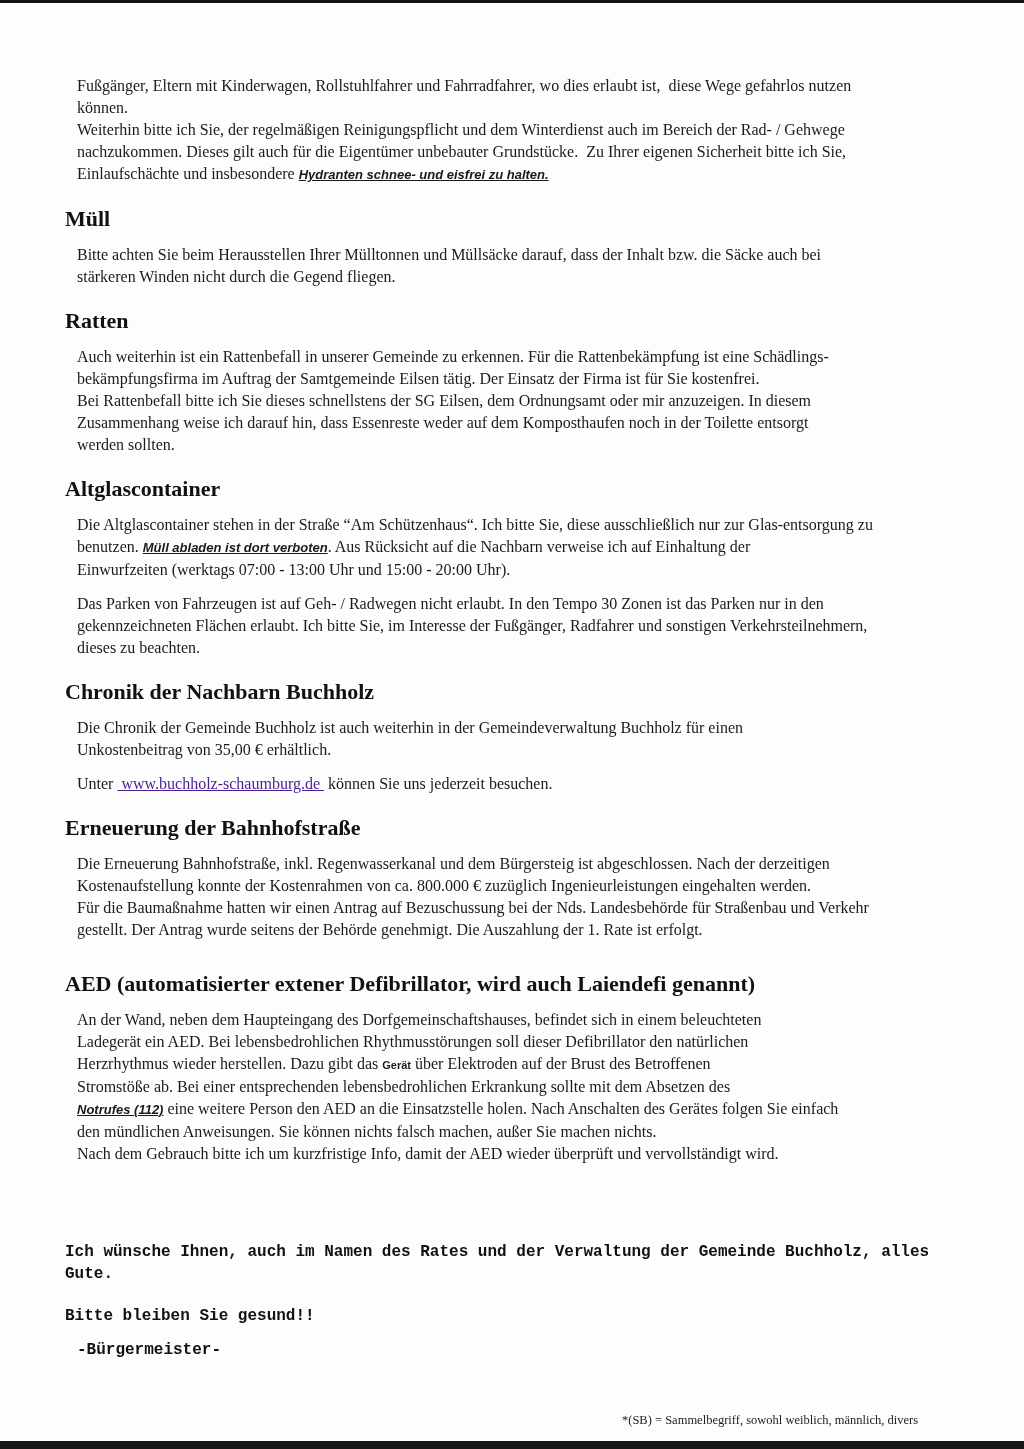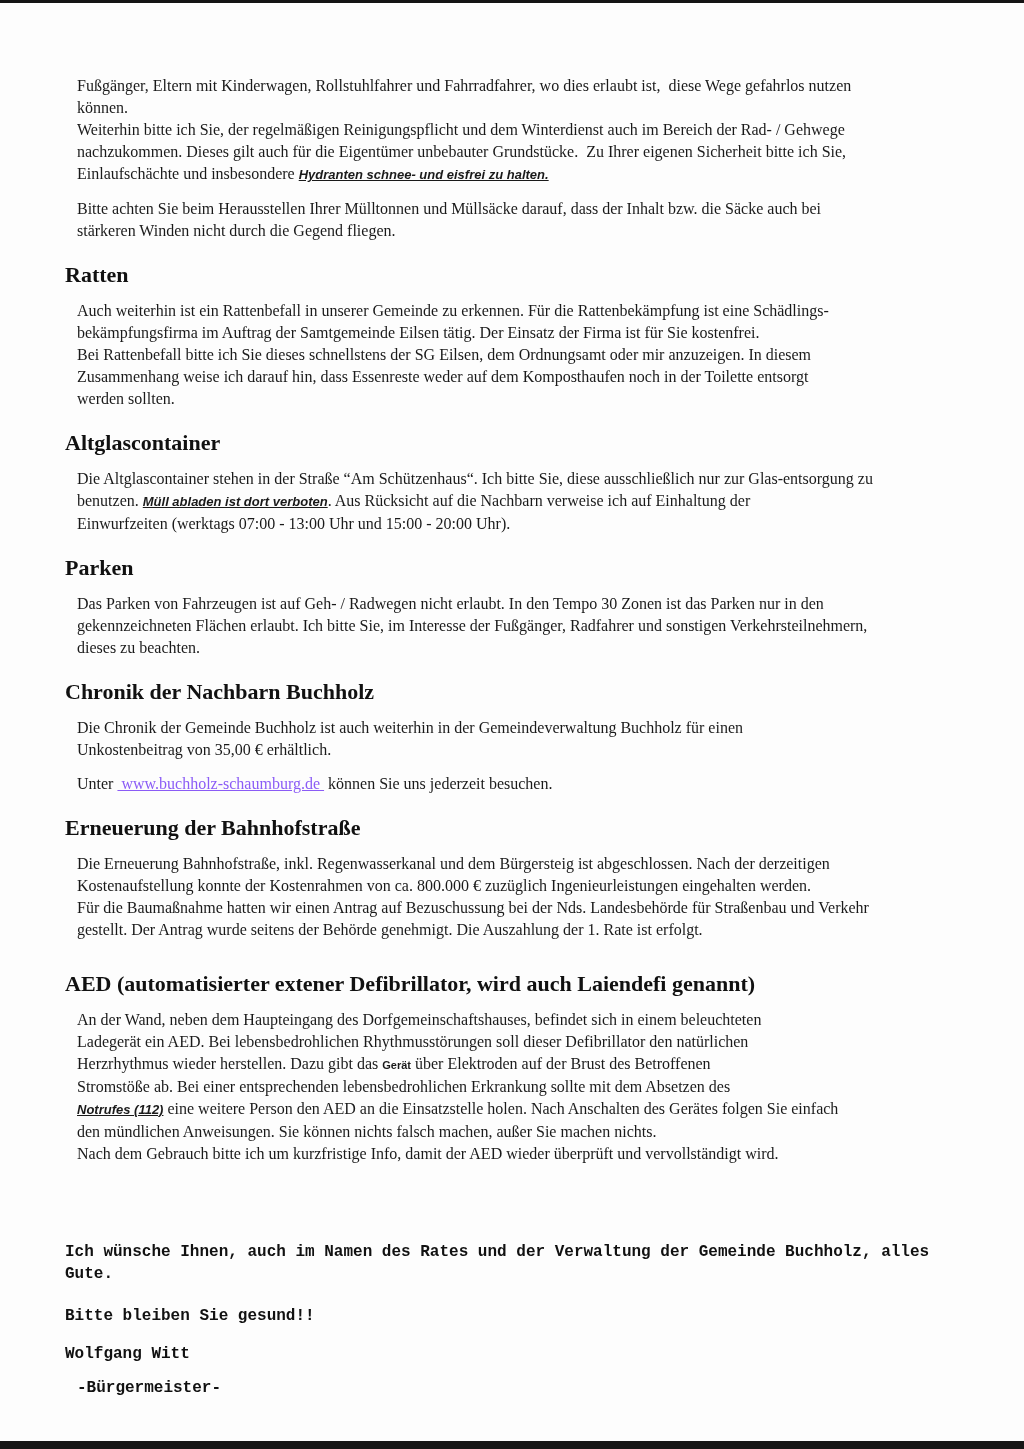--- a/index.html
+++ b/index.html
@@ -46,21 +46,21 @@
     font-style: italic;
     text-decoration: underline;
     font-size: 13px;
   }
   .b {
     font-family: "Liberation Sans", sans-serif;
     font-weight: bold;
     font-size: 11px;
   }
   a.link {
-    color: #8b5cf6;
+    color: #4c1d95;
     text-decoration: underline;
     cursor: pointer;
   }
   .closing {
     font-family: Liberation Mono, monospace;
     font-weight: bold;
     font-size: 16px;
     line-height: 22px;
     color: #111;
     margin-top: 76px;
@@ -83,33 +83,33 @@
 
 <div class="page">
 
   <p class="para"><span class="t">Fußgänger, Eltern mit Kinderwagen, Rollstuhlfahrer und Fahrradfahrer, wo dies erlaubt ist,  diese Wege gefahrlos nutzen
 können.
 Weiterhin bitte ich Sie, der regelmäßigen Reinigungspflicht und dem Winterdienst auch im Bereich der Rad- / Gehwege
 nachzukommen. Dieses gilt auch für die Eigentümer unbebauter Grundstücke.  Zu Ihrer eigenen Sicherheit bitte ich Sie,
 Einlaufschächte und insbesondere </span><span class="em">Hydranten schnee- und eisfrei zu halten.</span></p>
 
   <div>
+      <h2 class="section-heading">Müll</h2>
       <p class="para"><span class="t">Bitte achten Sie beim Herausstellen Ihrer Mülltonnen und Müllsäcke darauf, dass der Inhalt bzw. die Säcke auch bei
 stärkeren Winden nicht durch die Gegend fliegen.</span></p>
       <h2 class="section-heading">Ratten</h2>
       <p class="para"><span class="t">Auch weiterhin ist ein Rattenbefall in unserer Gemeinde zu erkennen. Für die Rattenbekämpfung ist eine Schädlings-
 bekämpfungsfirma im Auftrag der Samtgemeinde Eilsen tätig. Der Einsatz der Firma ist für Sie kostenfrei.
 Bei Rattenbefall bitte ich Sie dieses schnellstens der SG Eilsen, dem Ordnungsamt oder mir anzuzeigen. In diesem
 Zusammenhang weise ich darauf hin, dass Essenreste weder auf dem Komposthaufen noch in der Toilette entsorgt
 werden sollten.</span></p>
       <h2 class="section-heading">Altglascontainer</h2>
       <p class="para"><span class="t">Die Altglascontainer stehen in der Straße “Am Schützenhaus“. Ich bitte Sie, diese ausschließlich nur zur Glas-entsorgung zu
 benutzen. </span><span class="em">Müll abladen ist dort verboten</span><span class="t">. Aus Rücksicht auf die Nachbarn verweise ich auf Einhaltung der
 Einwurfzeiten (werktags 07:00 - 13:00 Uhr und 15:00 - 20:00 Uhr).</span></p>
-      <h2 class="section-heading">Parken</h2>
       <p class="para"><span class="t">Das Parken von Fahrzeugen ist auf Geh- / Radwegen nicht erlaubt. In den Tempo 30 Zonen ist das Parken nur in den
 gekennzeichneten Flächen erlaubt. Ich bitte Sie, im Interesse der Fußgänger, Radfahrer und sonstigen Verkehrsteilnehmern,
 dieses zu beachten.</span></p>
       <h2 class="section-heading">Chronik der Nachbarn Buchholz</h2>
       <p class="para"><span class="t">Die Chronik der Gemeinde Buchholz ist auch weiterhin in der Gemeindeverwaltung Buchholz für einen
 Unkostenbeitrag von 35,00 € erhältlich.</span></p>
       <p class="para"><span class="t">Unter </span><a class="link" href="#"> www.buchholz-schaumburg.de </a><span class="t"> können Sie uns jederzeit besuchen.</span></p>
       <h2 class="section-heading">Erneuerung der Bahnhofstraße</h2>
       <p class="para"><span class="t">Die Erneuerung Bahnhofstraße, inkl. Regenwasserkanal und dem Bürgersteig ist abgeschlossen. Nach der derzeitigen
 Kostenaufstellung konnte der Kostenrahmen von ca. 800.000 € zuzüglich Ingenieurleistungen eingehalten werden.
@@ -121,21 +121,20 @@
 Herzrhythmus wieder herstellen. Dazu gibt das </span><span class="b">Gerät</span><span class="t"> über Elektroden auf der Brust des Betroffenen
 Stromstöße ab. Bei einer entsprechenden lebensbedrohlichen Erkrankung sollte mit dem Absetzen des
 </span><span class="em">Notrufes (112)</span><span class="t"> eine weitere Person den AED an die Einsatzstelle holen. Nach Anschalten des Gerätes folgen Sie einfach
 den mündlichen Anweisungen. Sie können nichts falsch machen, außer Sie machen nichts.
 Nach dem Gebrauch bitte ich um kurzfristige Info, damit der AED wieder überprüft und vervollständigt wird.</span></p>
     </div>
 
   <div class="closing">
     <p class="wish">Ich wünsche Ihnen, auch im Namen des Rates und der Verwaltung der Gemeinde Buchholz, alles Gute.</p>
     <p class="stay">Bitte bleiben Sie gesund!!</p>
-    <p class="sig">Wolfgang Witt</p>
     <p class="sig-title">-Bürgermeister-</p>
   </div>
 
   <p class="footnote">*(SB) = Sammelbegriff, sowohl weiblich, männlich, divers</p>
 
 </div>
 
 <div class="bottom-rule"></div>
 
 </body></html>

